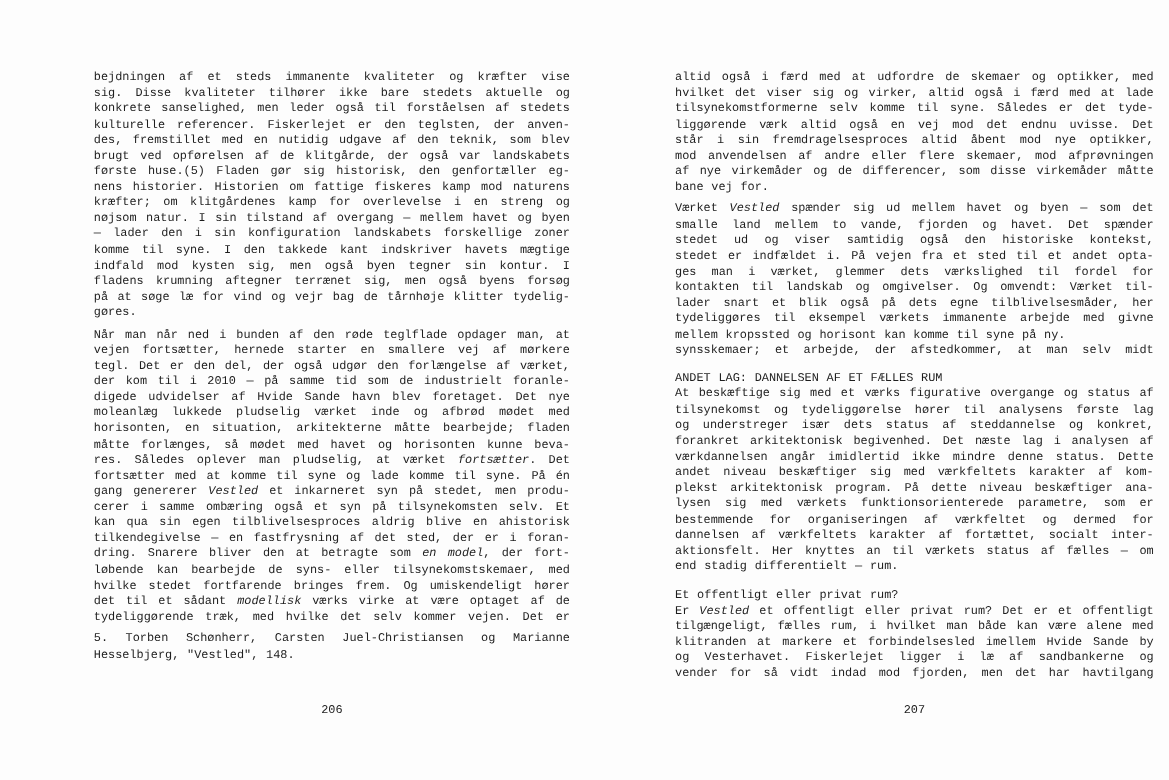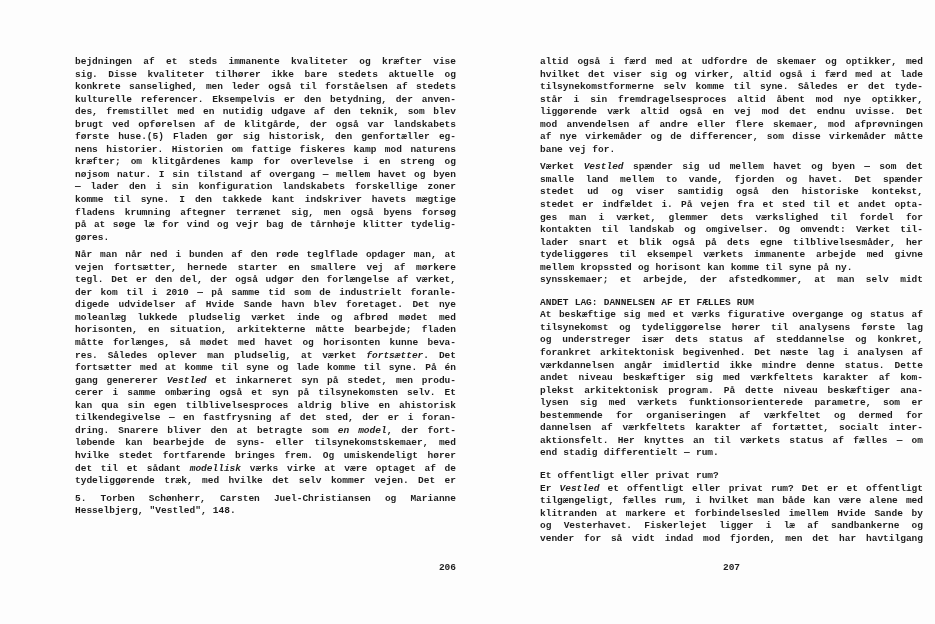--- a/index.html
+++ b/index.html
@@ -7,59 +7,60 @@
     width: 935px; height: 624px;
     background: #fdfdfd;
     font-family: "Liberation Mono", "DejaVu Sans Mono", monospace;
     overflow: hidden;
   }
   .spread {
     position: relative;
     width: 749px; height: 624px;
     color: #1d1d1d;
     font-size: 9.5px;
-    font-weight: 700;
+    font-weight: 400;
     line-height: 12.55px;
     letter-spacing: 0px;
   }
   .page { position: absolute; top: 0; height: 624px; }
   .page-left  { left: 75px;  width: 381px; }
   .page-right { left: 540px; width: 383px; }
   .page-body  { position: absolute; top: 56px; left: 0; right: 0; }
   .block { margin: 0 0 5px 0; }
   .block.heading { margin-top: 10px; margin-bottom: 0; }
   .block.footnote { margin-bottom: 0; }
   .line { text-align: justify; text-align-last: justify; word-spacing: 0.5px; }
   .line.last { text-align-last: left; }
   em { font-style: italic; }
   .page-number {
     position: absolute; top: 562px; left: 0; right: 0;
   }
-  .page-left  .page-number { text-align: right; }
+  .page-left  .page-number { text-align: center; }
   .page-right .page-number { text-align: center; }
 </style>
 </head>
 <body>
 
 <div class="spread">
   <div class="page page-left">
     <div class="page-body">
         <div class="block para">
           <div class="line"><span>bejdningen af et steds immanente kvaliteter og kræfter vise</span></div>
           <div class="line"><span>sig. Disse kvaliteter tilhører ikke bare stedets aktuelle og</span></div>
           <div class="line"><span>konkrete sanselighed, men leder også til forståelsen af stedets</span></div>
-          <div class="line"><span>kulturelle referencer. Eksempelvis er den betydning, der anven-</span></div>
+          <div class="line"><span>kulturelle referencer. Fiskerlejet er den teglsten, der anven-</span></div>
           <div class="line"><span>des, fremstillet med en nutidig udgave af den teknik, som blev</span></div>
           <div class="line"><span>brugt ved opførelsen af de klitgårde, der også var landskabets</span></div>
           <div class="line"><span>første huse.(5) Fladen gør sig historisk, den genfortæller eg-</span></div>
           <div class="line"><span>nens historier. Historien om fattige fiskeres kamp mod naturens</span></div>
           <div class="line"><span>kræfter; om klitgårdenes kamp for overlevelse i en streng og</span></div>
           <div class="line"><span>nøjsom natur. I sin tilstand af overgang — mellem havet og byen</span></div>
           <div class="line"><span>— lader den i sin konfiguration landskabets forskellige zoner</span></div>
           <div class="line"><span>komme til syne. I den takkede kant indskriver havets mægtige</span></div>
+          <div class="line"><span>indfald mod kysten sig, men også byen tegner sin kontur. I</span></div>
           <div class="line"><span>fladens krumning aftegner terrænet sig, men også byens forsøg</span></div>
           <div class="line"><span>på at søge læ for vind og vejr bag de tårnhøje klitter tydelig-</span></div>
           <div class="line last"><span>gøres.</span></div>
         </div>
         <div class="block para">
           <div class="line"><span>Når man når ned i bunden af den røde teglflade opdager man, at</span></div>
           <div class="line"><span>vejen fortsætter, hernede starter en smallere vej af mørkere</span></div>
           <div class="line"><span>tegl. Det er den del, der også udgør den forlængelse af værket,</span></div>
           <div class="line"><span>der kom til i 2010 — på samme tid som de industrielt foranle-</span></div>
           <div class="line"><span>digede udvidelser af Hvide Sande havn blev foretaget. Det nye</span></div>
@@ -84,22 +85,22 @@
         </div>
       </div>
     <div class="page-number">206</div>
   </div>
   <div class="page page-right">
     <div class="page-body">
         <div class="block para">
           <div class="line"><span>altid også i færd med at udfordre de skemaer og optikker, med</span></div>
           <div class="line"><span>hvilket det viser sig og virker, altid også i færd med at lade</span></div>
           <div class="line"><span>tilsynekomstformerne selv komme til syne. Således er det tyde-</span></div>
+          <div class="line"><span>liggørende værk altid også en vej mod det endnu uvisse. Det</span></div>
           <div class="line"><span>står i sin fremdragelsesproces altid åbent mod nye optikker,</span></div>
-          <div class="line"><span>liggørende værk altid også en vej mod det endnu uvisse. Det</span></div>
           <div class="line"><span>mod anvendelsen af andre eller flere skemaer, mod afprøvningen</span></div>
           <div class="line"><span>af nye virkemåder og de differencer, som disse virkemåder måtte</span></div>
           <div class="line last"><span>bane vej for.</span></div>
         </div>
         <div class="block para">
           <div class="line"><span>Værket </span><em>Vestled</em><span> spænder sig ud mellem havet og byen — som det</span></div>
           <div class="line"><span>smalle land mellem to vande, fjorden og havet. Det spænder</span></div>
           <div class="line"><span>stedet ud og viser samtidig også den historiske kontekst,</span></div>
           <div class="line"><span>stedet er indfældet i. På vejen fra et sted til et andet opta-</span></div>
           <div class="line"><span>ges man i værket, glemmer dets værkslighed til fordel for</span></div>

